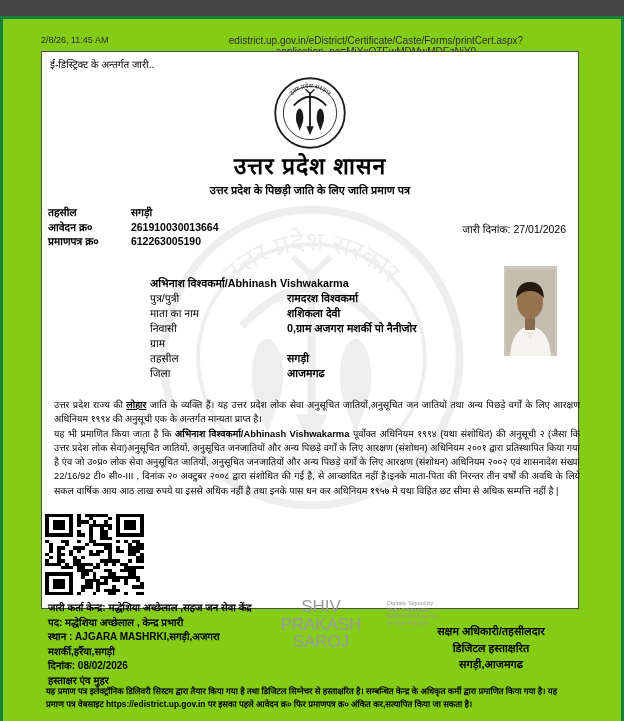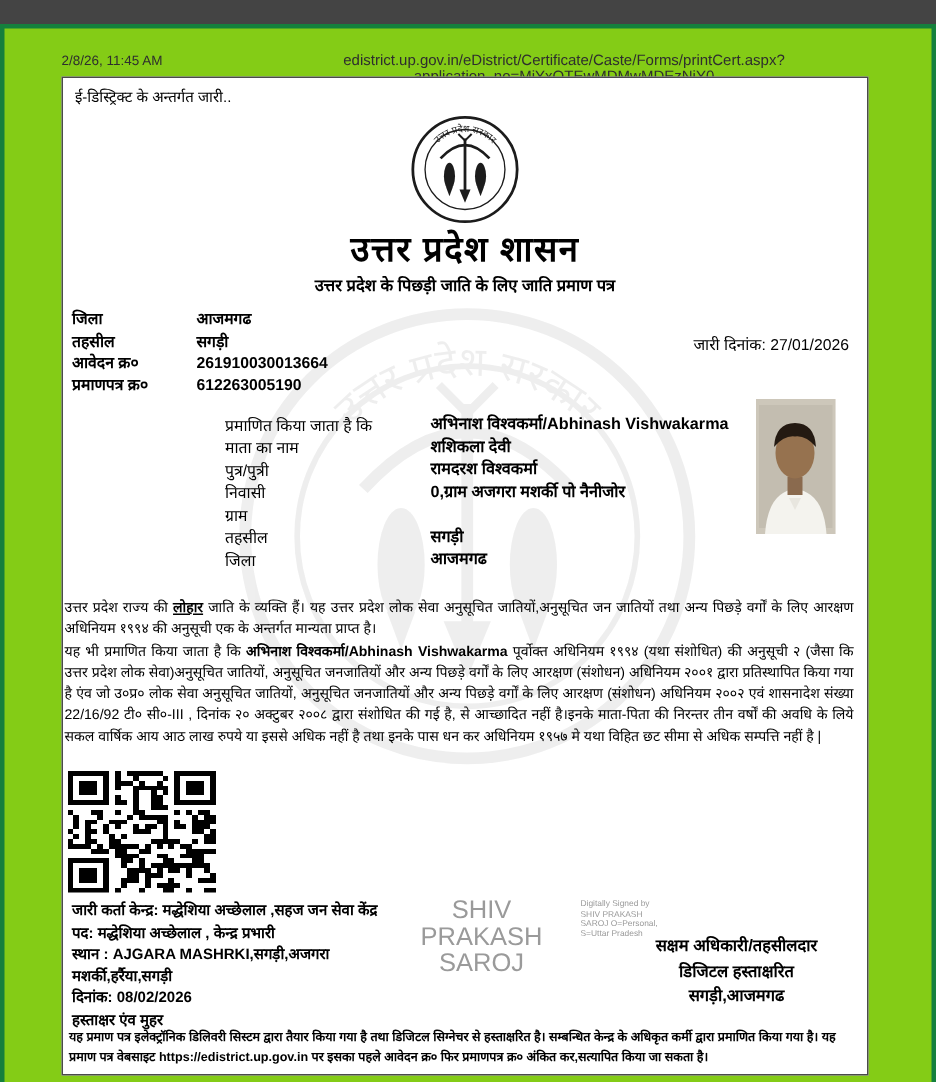--- a/index.html
+++ b/index.html
@@ -8,21 +8,21 @@
     position:relative; width:624px; height:721px; margin:16px auto;
     background:#84cc16; border:3px solid #15803d; overflow:hidden;
     font-family:"Liberation Sans", sans-serif; color:#000;
   }
   
   .print-header { position:absolute; top:16px; left:38px; right:10px; height:14px; }
   .ph-time { position:absolute; left:0; top:0; font-size:9px; color:#2e2e2e; }
   .ph-url  { position:absolute; left:100px; right:0; top:0; text-align:center; font-size:10px; color:#2e2e2e; }
 
   
-  .cert { position:absolute; left:38px; top:32px; width:538px; height:666px; border:1px solid #4a4a4a; background:#fff; }
+  .cert { position:absolute; left:38px; top:32px; width:538px; height:558px; border:1px solid #4a4a4a; background:#fff; }
 
   .issued-note { position:absolute; top:5px; left:8px; font-size:10px; }
 
   .emblem { position:absolute; top:24px; left:50%; transform:translateX(-50%); width:74px; height:74px; }
   .watermark { position:absolute; top:148px; left:112px; width:315px; height:315px; opacity:0.07; pointer-events:none; }
 
   .cert-title    { position:absolute; top:97px;  left:0; width:100%; text-align:center; font-size:23px; font-weight:bold; letter-spacing:1px; }
   .cert-subtitle { position:absolute; top:130px; left:0; width:100%; text-align:center; font-size:11px; font-weight:bold; }
 
   .meta { position:absolute; top:153px; left:6px; font-size:10.5px; font-weight:bold; }
@@ -30,21 +30,21 @@
   .meta-label { display:inline-block; width:80px; }
   .issue-date { position:absolute; top:170px; right:12px; font-size:10.5px; font-weight:normal; }
 
   .photo { position:absolute; left:462px; top:214px; width:53px; height:90px; background:#cfc9bd; overflow:hidden; }
 
   .holder { position:absolute; left:108px; top:224px; width:350px; font-size:10.5px; }
   .holder-row { display:flex; min-height:15px; }
   .holder-label { width:137px; flex:none; }
   .holder-value { width:205px; flex:none; font-weight:bold; font-size:10.8px; line-height:14px; }
 
-  .body-text { position:absolute; left:1px; top:346px; width:526px; }
+  .body-text { position:absolute; left:12px; top:346px; width:526px; }
   .body-text p { font-size:9.4px; line-height:14.3px; text-align:justify; }
 
   .qr { position:absolute; left:3px; top:462px; width:99px; height:81px; }
 
   .issuer { position:absolute; left:6px; top:549px; width:248px; font-size:10px; font-weight:bold; line-height:14.6px; }
   .issuer .loc { width:218px; }
 
   .sig-name { position:absolute; left:220px; top:546px; width:118px; text-align:center;
               font-size:17px; line-height:17.5px; color:#9a9a9a; }
   .sig-details { position:absolute; left:345px; top:548px; width:72px; font-size:5.6px; line-height:6.6px; color:#9a9a9a; }
@@ -99,24 +99,20 @@
     <div class="issued-note">ई-डिस्ट्रिक्ट के अन्तर्गत जारी..</div>
 
     <svg class="emblem">
         <use href="#up-emblem"></use>
       </svg>
 
     <div class="cert-title">उत्तर प्रदेश शासन</div>
     <div class="cert-subtitle">उत्तर प्रदेश के पिछड़ी जाति के लिए जाति प्रमाण पत्र</div>
 
     <div class="meta">
-      <div class="meta-row">
-        <span class="meta-label">जिला</span>
-        <span>आजमगढ</span>
-      </div>
       <div class="meta-row">
         <span class="meta-label">तहसील</span>
         <span>सगड़ी</span>
       </div>
       <div class="meta-row">
         <span class="meta-label">आवेदन क्र०</span>
         <span>261910030013664</span>
       </div>
       <div class="meta-row">
         <span class="meta-label">प्रमाणपत्र क्र०</span>
@@ -132,30 +128,29 @@
         <path d="M 6,90 Q 8,62 26,60 Q 45,62 47,90 Z" fill="#f4f3ee"></path>
         <path d="M 21,52 h 10 v 12 h -10 z" fill="#8a6a4e"></path>
         <ellipse cx="26" cy="36" rx="13" ry="17" fill="#96724f"></ellipse>
         <path d="M 12,32 Q 13,16 26,16 Q 39,16 40,32 Q 33,24 26,25 Q 19,24 12,32 Z" fill="#241a12"></path>
         <path d="M 22,66 L 26,74 L 30,66 Z" fill="#e8e6df"></path>
       </svg>
     </div>
 
     <div class="holder">
       <div class="holder-row">
-        <span class="holder-label">प्रमाणित किया जाता है कि</span>
         <span class="holder-value">अभिनाश विश्वकर्मा/Abhinash Vishwakarma</span>
+      </div>
+      <div class="holder-row">
+        <span class="holder-label">पुत्र/पुत्री</span>
+        <span class="holder-value">रामदरश विश्वकर्मा</span>
       </div>
       <div class="holder-row">
         <span class="holder-label">माता का नाम</span>
         <span class="holder-value">शशिकला देवी</span>
-      </div>
-      <div class="holder-row">
-        <span class="holder-label">पुत्र/पुत्री</span>
-        <span class="holder-value">रामदरश विश्वकर्मा</span>
       </div>
       <div class="holder-row">
         <span class="holder-label">निवासी</span>
         <span class="holder-value">0,ग्राम अजगरा मशर्की पो नैनीजोर</span>
       </div>
       <div class="holder-row">
         <span class="holder-label">ग्राम</span>
         <span class="holder-value"></span>
       </div>
       <div class="holder-row">

